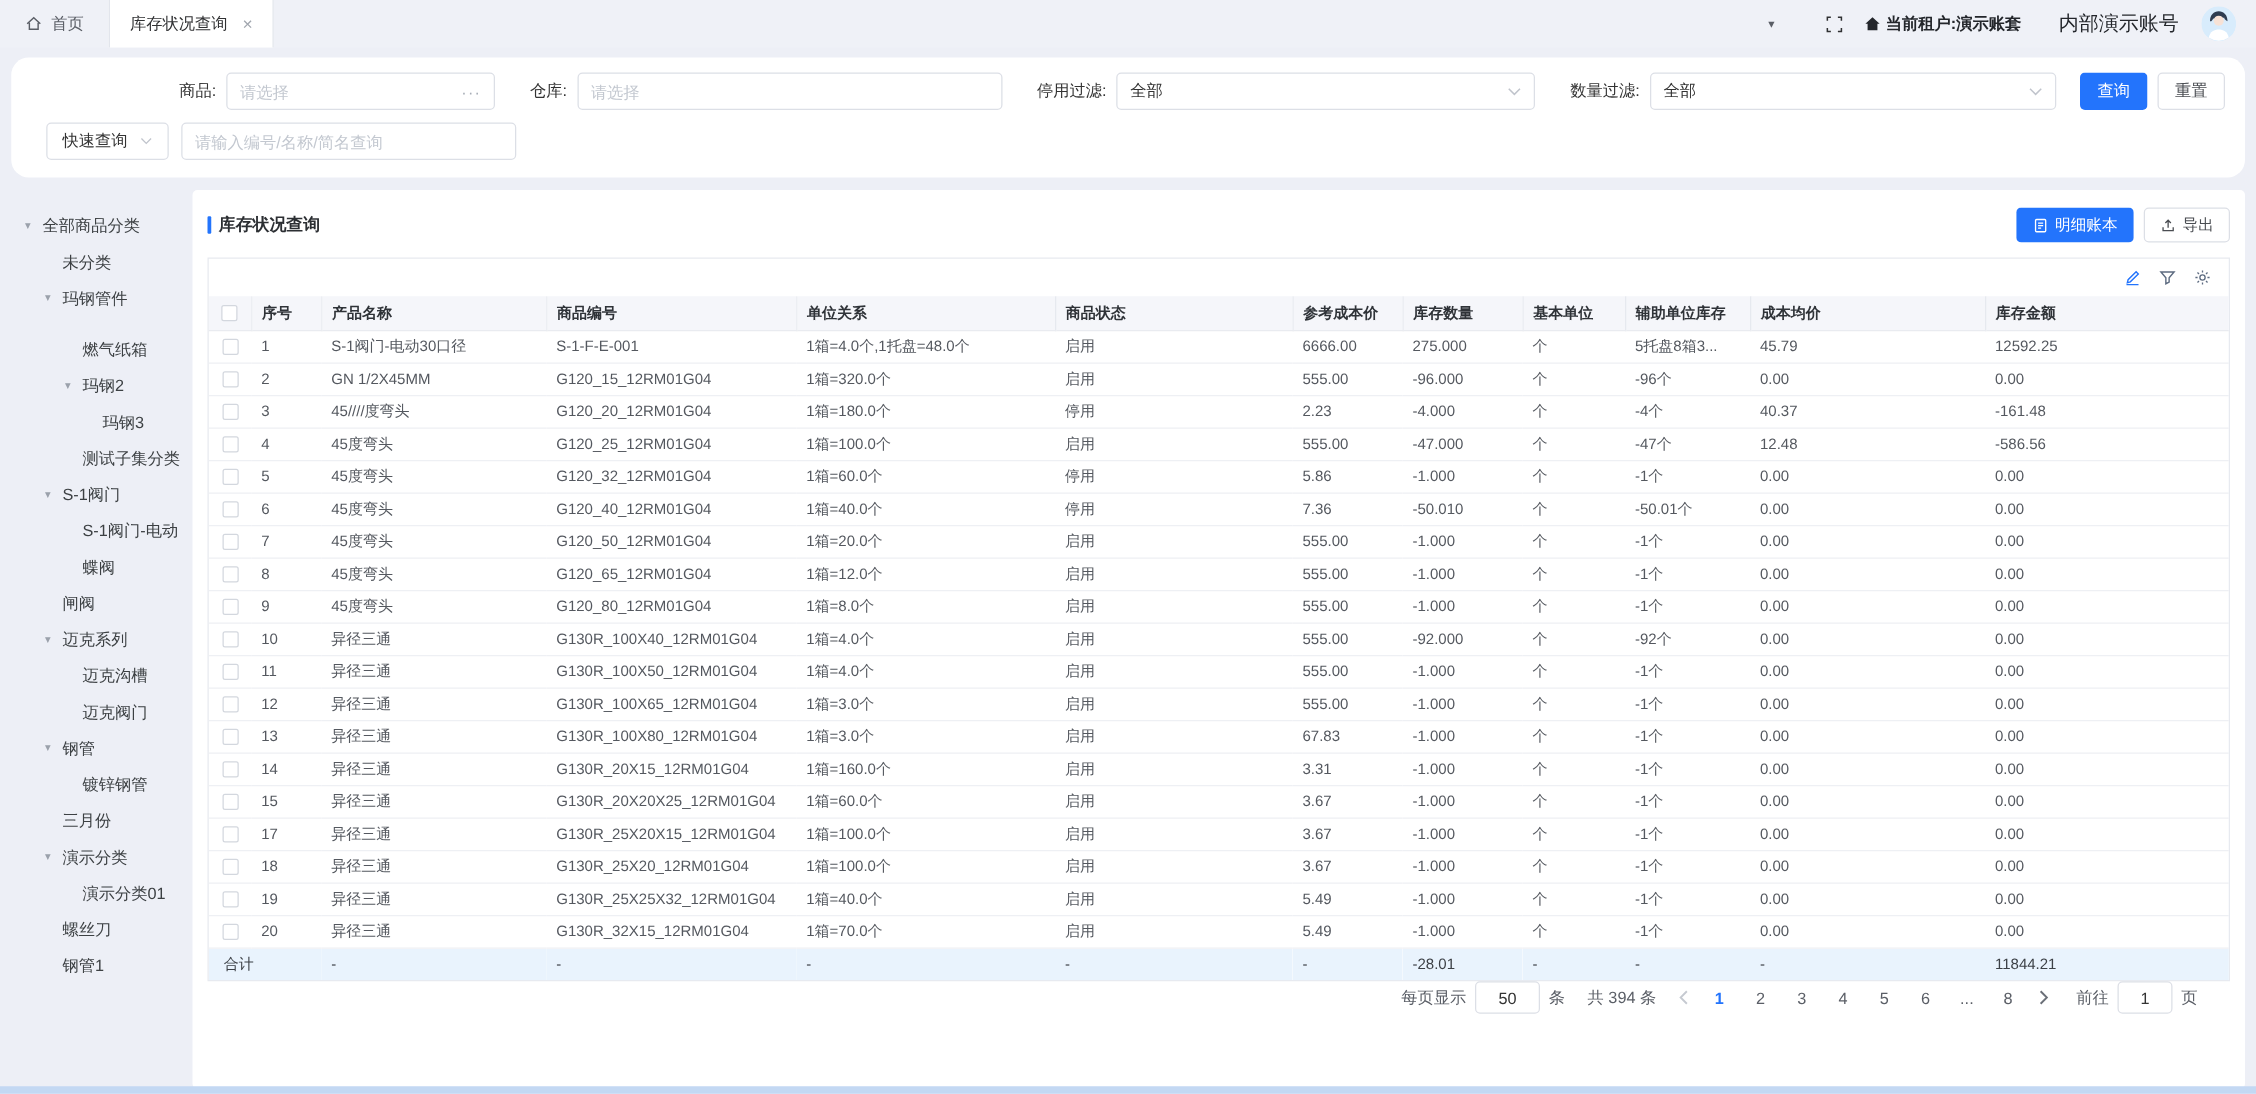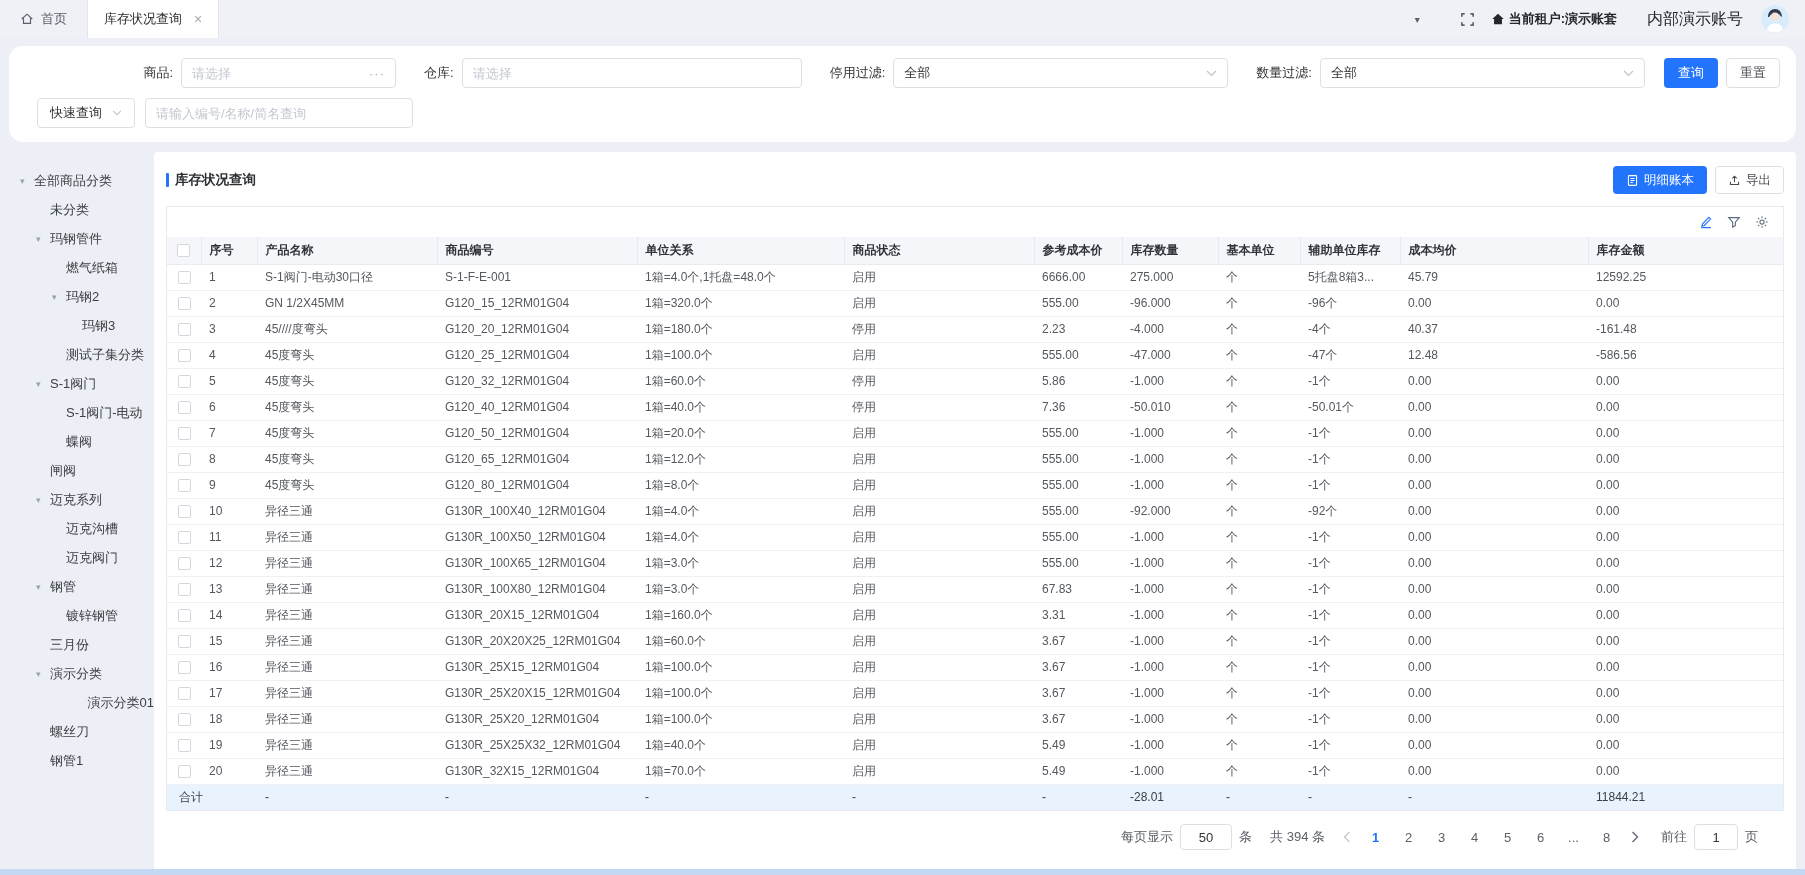--- a/index.html
+++ b/index.html
@@ -68,21 +68,21 @@
   thead th:last-child{border-right:none;}
   tbody td{font-size:12px;color:#54585f;height:26px;padding:0 8px;border-bottom:1px solid #eef0f4;
            white-space:nowrap;overflow:hidden;text-overflow:ellipsis;}
   .cb-cell{text-align:center;padding:0;}
   .cb{width:13px;height:13px;border:1px solid #d3d7de;border-radius:2px;background:#fff;display:inline-block;
       vertical-align:middle;cursor:pointer;}
   tr.summary td{background:#e9f3fd;border-bottom:none;color:#3c4046;}
   tr.summary .sum-label{padding-left:12px;}
 
   
-  .pager{display:flex;align-items:center;justify-content:flex-end;margin-top:13px;padding-right:26px;
+  .pager{display:flex;align-items:center;justify-content:flex-end;padding-right:26px;
          font-size:13px;color:#5a5e66;}
   .pager .gap{margin-left:18px;}
   .num-input{width:52px;height:26px;border:1px solid #dcdfe6;border-radius:4px;text-align:center;
              font-size:13px;color:#333;outline:none;margin:0 7px;}
   .goto-input{width:44px;}
   .pages{display:flex;align-items:center;margin:0 4px;}
   .page-btn{min-width:27px;height:26px;display:inline-flex;align-items:center;justify-content:center;
             font-size:13px;color:#5a5e66;cursor:pointer;margin:0 3px;}
   .page-btn.active{color:var(--primary);font-weight:700;}
   .pg-chev{display:flex;align-items:center;cursor:pointer;color:#6b7078;margin:0 4px;}
@@ -189,21 +189,21 @@
         <span class="tree-label">全部商品分类</span>
       </div>
       <div class="tree-item" style="padding-left: 16px;">
         <span class="tree-arrow ph"></span>
         <span class="tree-label">未分类</span>
       </div>
       <div class="tree-item" style="padding-left: 16px;">
         <span class="tree-arrow">▾</span>
         <span class="tree-label">玛钢管件</span>
       </div>
-      <div class="tree-item" style="padding-left: 32px;">
+      <div class="tree-item" style="padding-left: 32px; margin-top: 12px;">
         <span class="tree-arrow ph"></span>
         <span class="tree-label">燃气纸箱</span>
       </div>
       <div class="tree-item" style="padding-left: 32px;">
         <span class="tree-arrow">▾</span>
         <span class="tree-label">玛钢2</span>
       </div>
       <div class="tree-item" style="padding-left: 48px;">
         <span class="tree-arrow ph"></span>
         <span class="tree-label">玛钢3</span>
@@ -249,21 +249,21 @@
         <span class="tree-label">镀锌钢管</span>
       </div>
       <div class="tree-item" style="padding-left: 16px;">
         <span class="tree-arrow ph"></span>
         <span class="tree-label">三月份</span>
       </div>
       <div class="tree-item" style="padding-left: 16px;">
         <span class="tree-arrow">▾</span>
         <span class="tree-label">演示分类</span>
       </div>
-      <div class="tree-item" style="padding-left: 32px; justify-content: flex-end;">
+      <div class="tree-item" style="padding-left: 32px;">
         <span class="tree-arrow ph"></span>
         <span class="tree-label">演示分类01</span>
       </div>
       <div class="tree-item" style="padding-left: 16px;">
         <span class="tree-arrow ph"></span>
         <span class="tree-label">螺丝刀</span>
       </div>
       <div class="tree-item" style="padding-left: 16px;">
         <span class="tree-arrow ph"></span>
         <span class="tree-label">钢管1</span>
@@ -551,34 +551,20 @@
               <td>启用</td>
               <td>3.67</td>
               <td>-1.000</td>
               <td>个</td>
               <td>-1个</td>
               <td>0.00</td>
               <td>0.00</td>
             </tr>
             <tr>
               <td class="cb-cell"><span class="cb"></span></td>
-              <td>16</td>
-              <td>异径三通</td>
-              <td>G130R_25X15_12RM01G04</td>
-              <td>1箱=100.0个</td>
-              <td>启用</td>
-              <td>3.67</td>
-              <td>-1.000</td>
-              <td>个</td>
-              <td>-1个</td>
-              <td>0.00</td>
-              <td>0.00</td>
-            </tr>
-            <tr>
-              <td class="cb-cell"><span class="cb"></span></td>
               <td>17</td>
               <td>异径三通</td>
               <td>G130R_25X20X15_12RM01G04</td>
               <td>1箱=100.0个</td>
               <td>启用</td>
               <td>3.67</td>
               <td>-1.000</td>
               <td>个</td>
               <td>-1个</td>
               <td>0.00</td>

